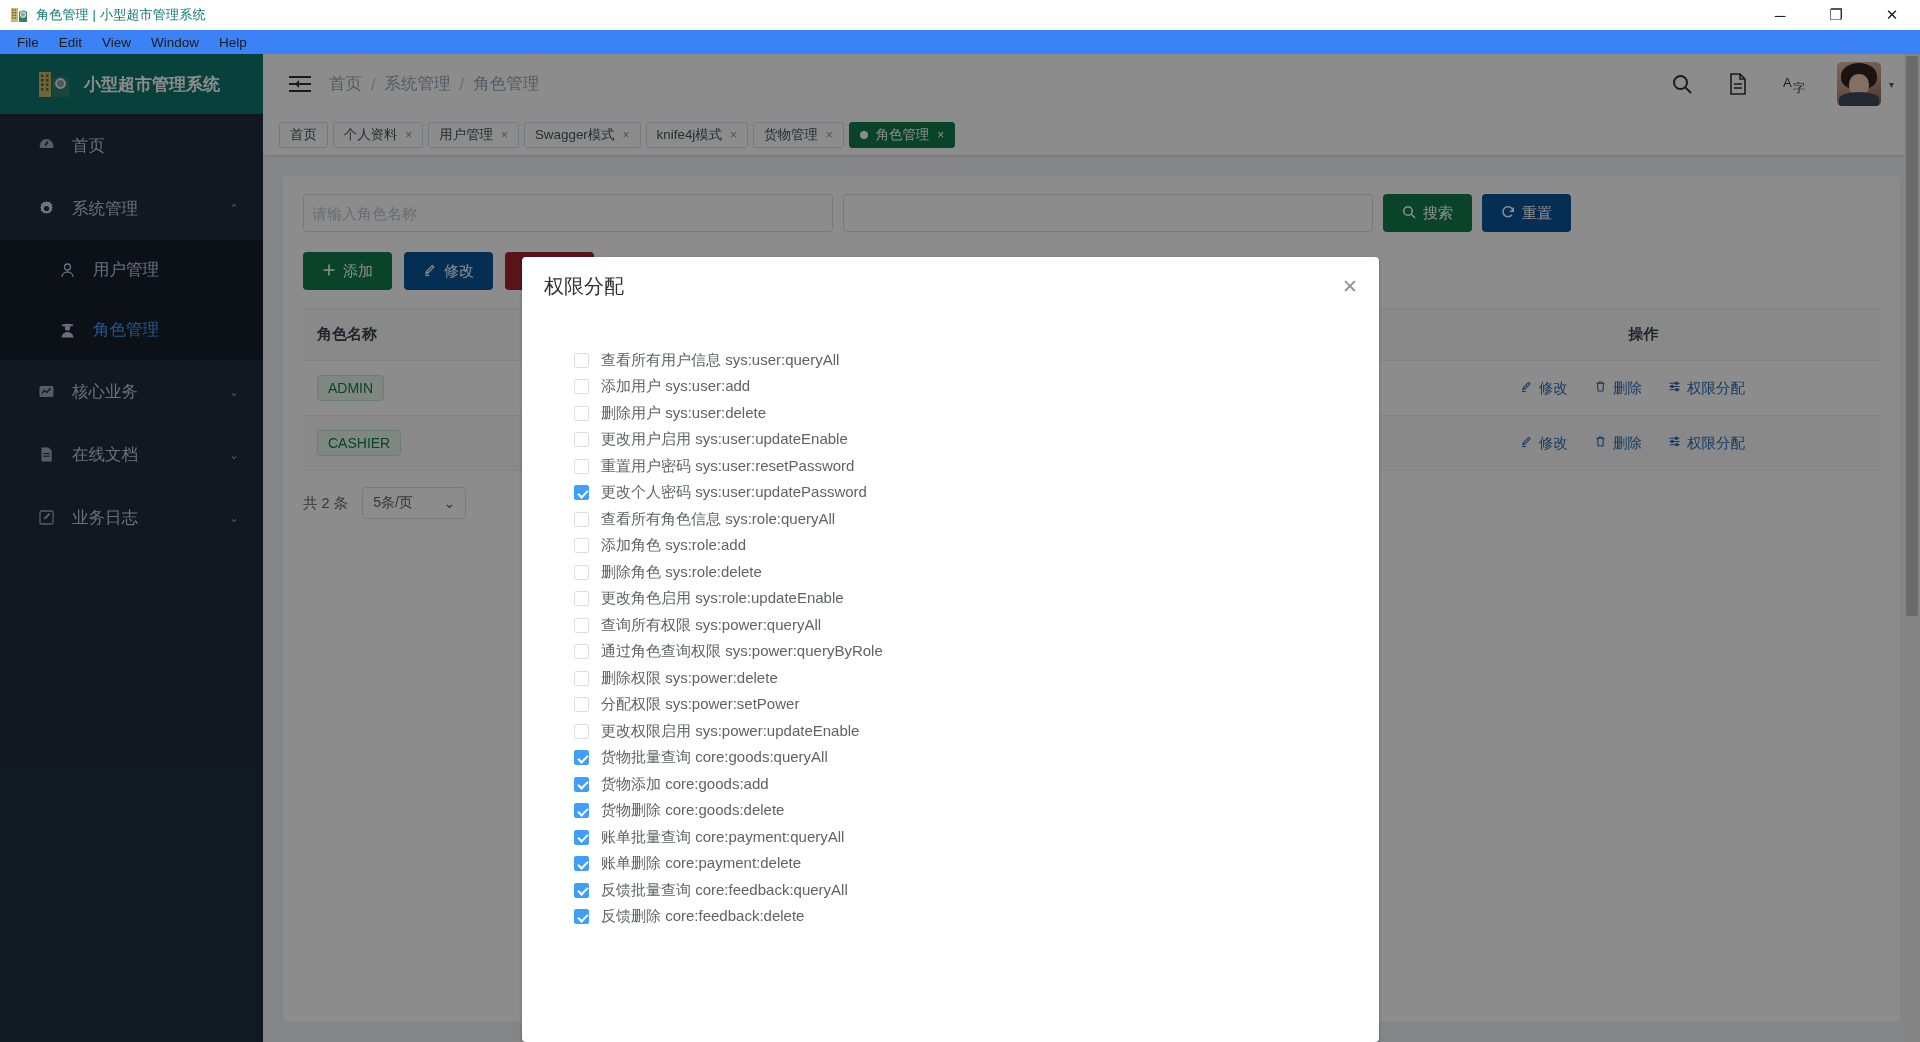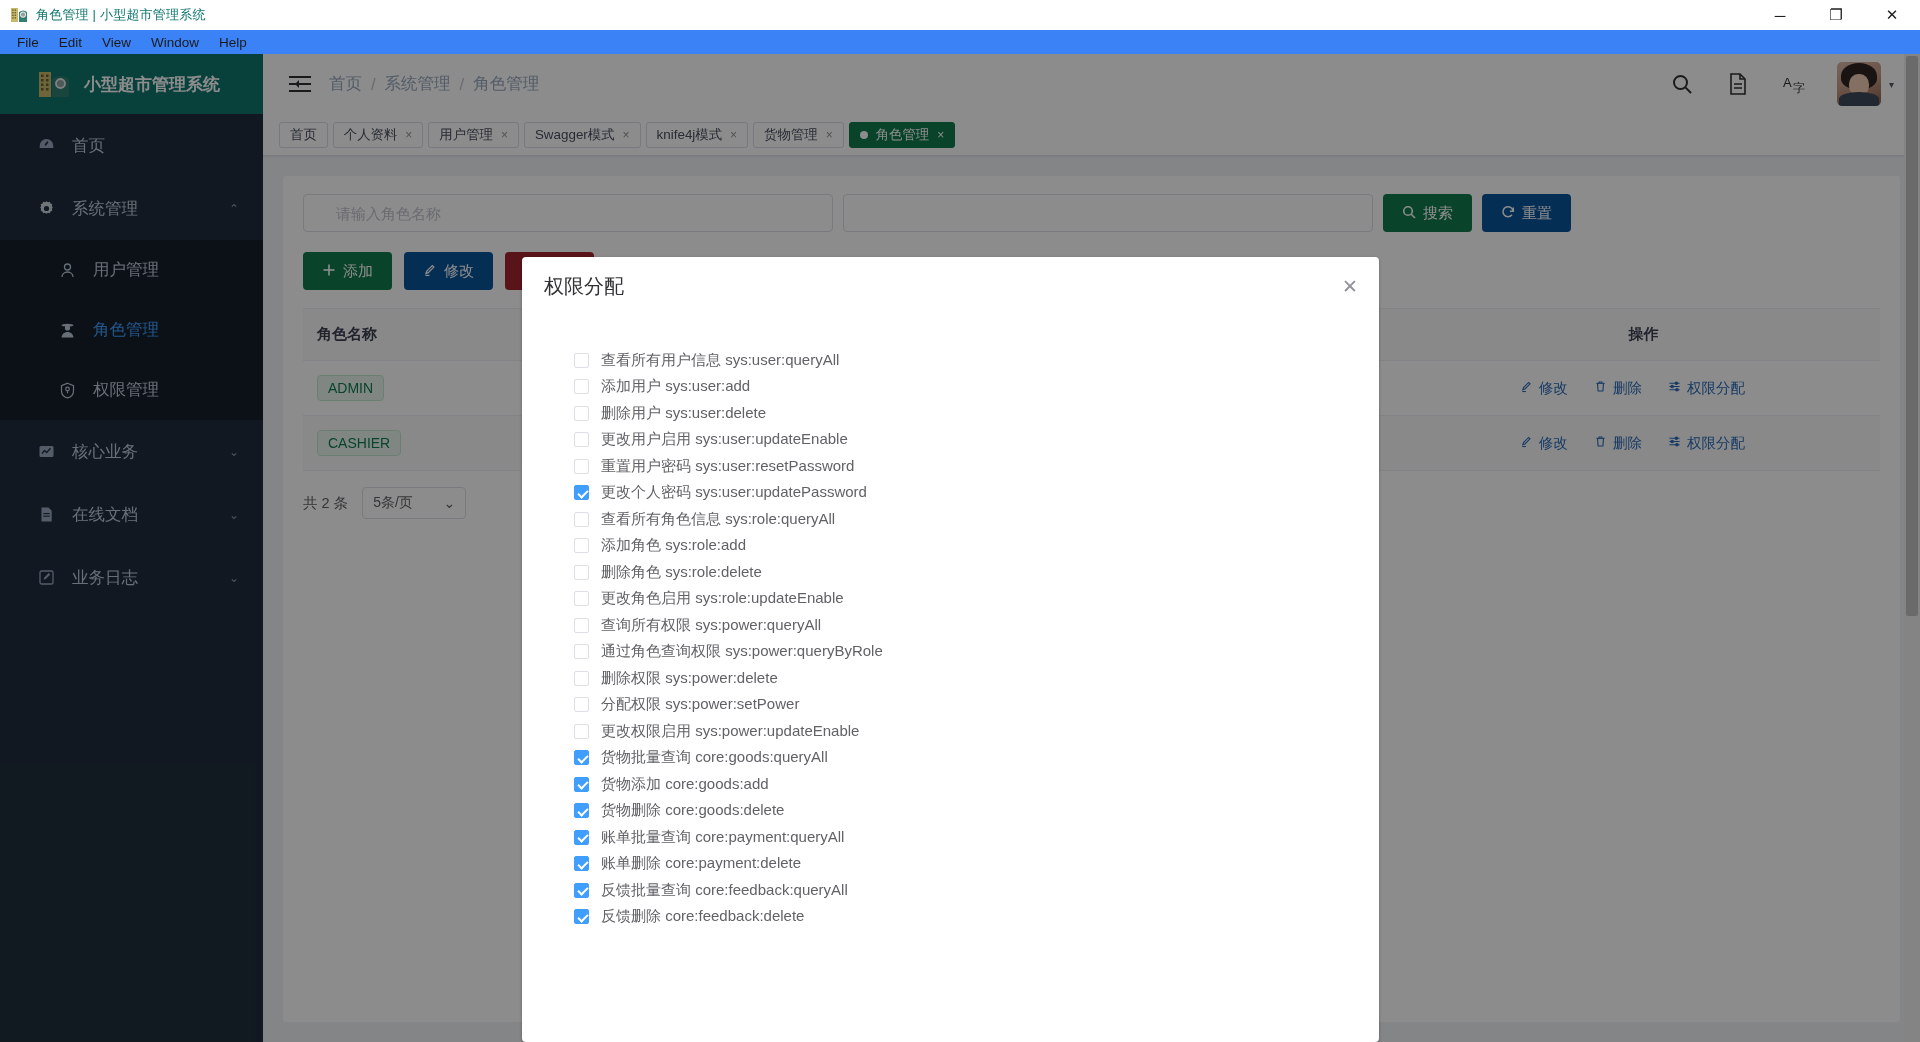--- a/index.html
+++ b/index.html
@@ -84,21 +84,21 @@
   .tab .x { font-size: 12px; color: #909399; }
   .tab.active { background: #0f7b4e; border-color: #0f7b4e; color: #ffffff; }
   .tab.active .dot { width: 8px; height: 8px; border-radius: 50%; background: #ffffff; display:inline-block; }
   .tab.active .x { color: #ffffff; }
 
   
   .content { flex: 1; padding: 20px; overflow: hidden; }
   .panel { background: #ffffff; border-radius: 3px; padding: 18px 20px 12px 20px; height: 100%; }
 
   .filter-row { display: flex; align-items: center; gap: 10px; }
-  .inp { height: 38px; border: 1px solid #dcdfe6; border-radius: 4px; padding: 0 32px;
+  .inp { height: 38px; border: 1px solid #dcdfe6; border-radius: 4px; padding: 0 8px;
          font-size: 15px; color: #606266; width: 530px; outline: none; background:#fff; }
   .inp::placeholder { color: #c0c4cc; }
   .sel-like { height: 38px; border: 1px solid #dcdfe6; border-radius: 4px; width: 530px;
               display:flex; align-items:center; padding:0 14px; color:#c0c4cc; font-size:15px; }
   .btn { height: 38px; border: none; border-radius: 4px; padding: 4px 19px; font-size: 15px;
          color: #fff; display: inline-flex; align-items: center; gap: 7px; cursor: pointer; }
   .btn.green { background: #0f7b4e; }
   .btn.blue  { background: #0a549b; }
   .btn.red   { background: #a32630; }
 
@@ -240,30 +240,20 @@
         </div>
         <div class="sb-subitem sel">
           <span class="sb-ico">
             <svg width="19" height="19" viewBox="0 0 19 19">
                 <ellipse cx="9.5" cy="4.3" rx="6" ry="1.5" fill="#bfcbd9"></ellipse>
                 <circle cx="9.5" cy="7" r="2.6" fill="#bfcbd9"></circle>
                 <path d="M3.6 16.5c0-3.2 2.6-5.6 5.9-5.6s5.9 2.4 5.9 5.6z" fill="#bfcbd9"></path>
               </svg>
           </span>
           <span class="sb-label">角色管理</span>
-        </div>
-        <div class="sb-subitem">
-          <span class="sb-ico">
-            <svg width="19" height="19" viewBox="0 0 19 19" fill="none" stroke="#bfcbd9" stroke-width="1.2">
-                <path d="M9.5 2.2l6 2.5v5c0 3.6-2.6 6.3-6 7.2-3.4-.9-6-3.6-6-7.2v-5z"></path>
-                <circle cx="9.5" cy="8" r="1.8"></circle>
-                <path d="M9.5 9.8v2.6"></path>
-              </svg>
-          </span>
-          <span class="sb-label">权限管理</span>
         </div>
       </div>
 
       <div class="sb-item">
         <span class="sb-ico">
           <svg width="19" height="19" viewBox="0 0 19 19">
               <rect x="2.5" y="4" width="14" height="11" rx="1.5" fill="#97a8be"></rect>
               <path d="M5 11.5l2.5-3 2.2 2 3.8-4.2" stroke="#1f2d3d" stroke-width="1.3" fill="none"></path>
             </svg>
         </span>

